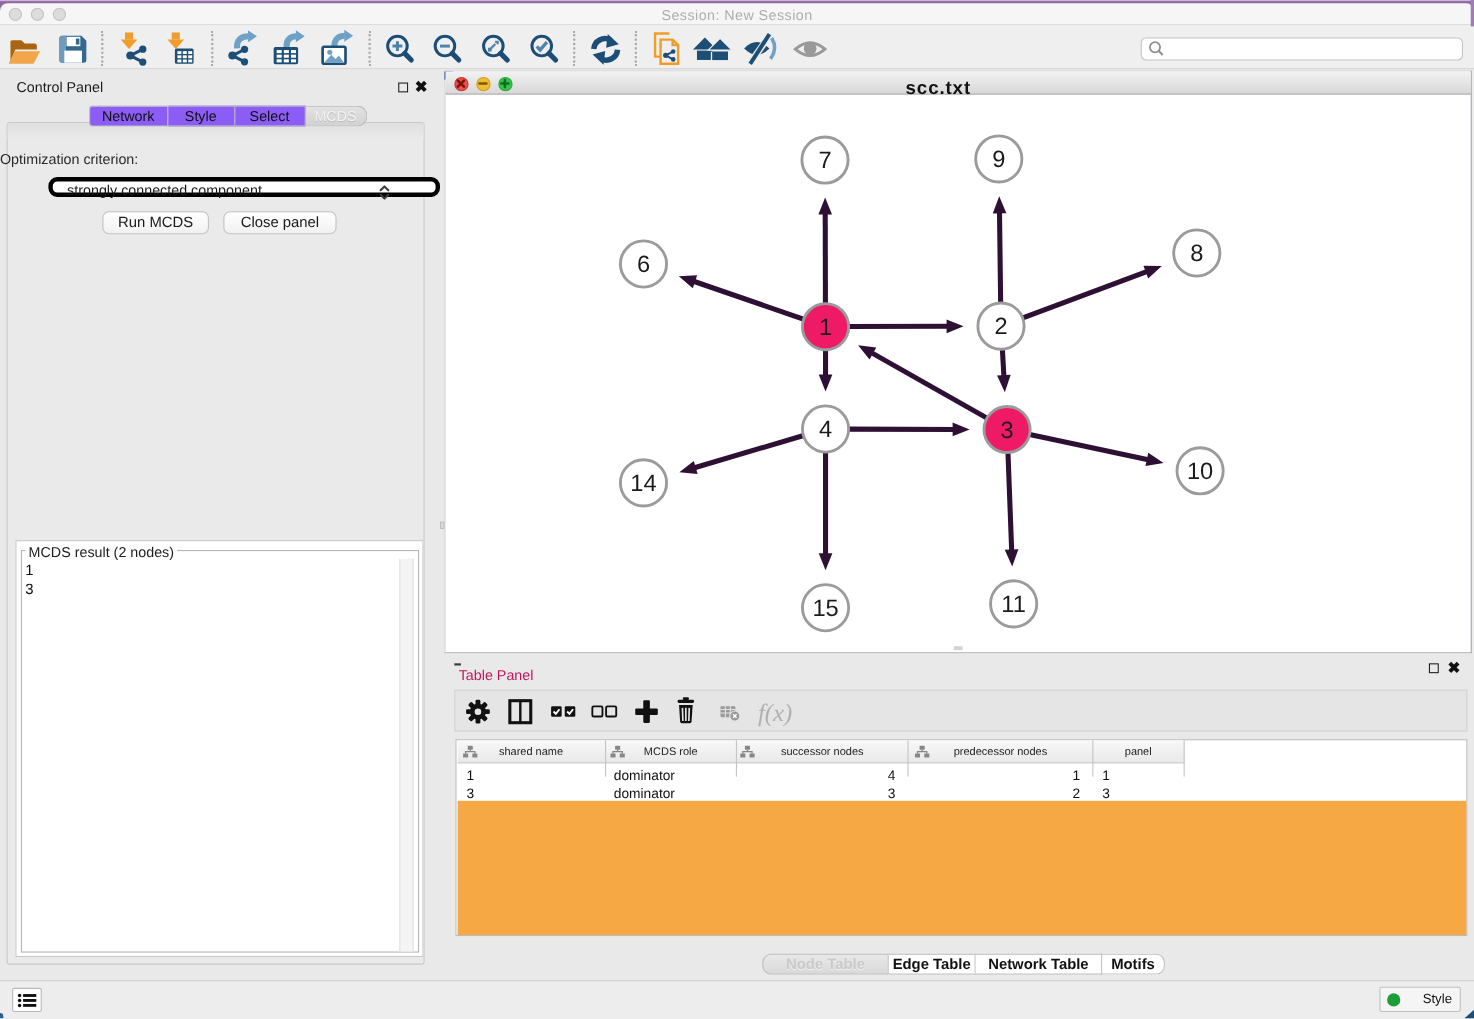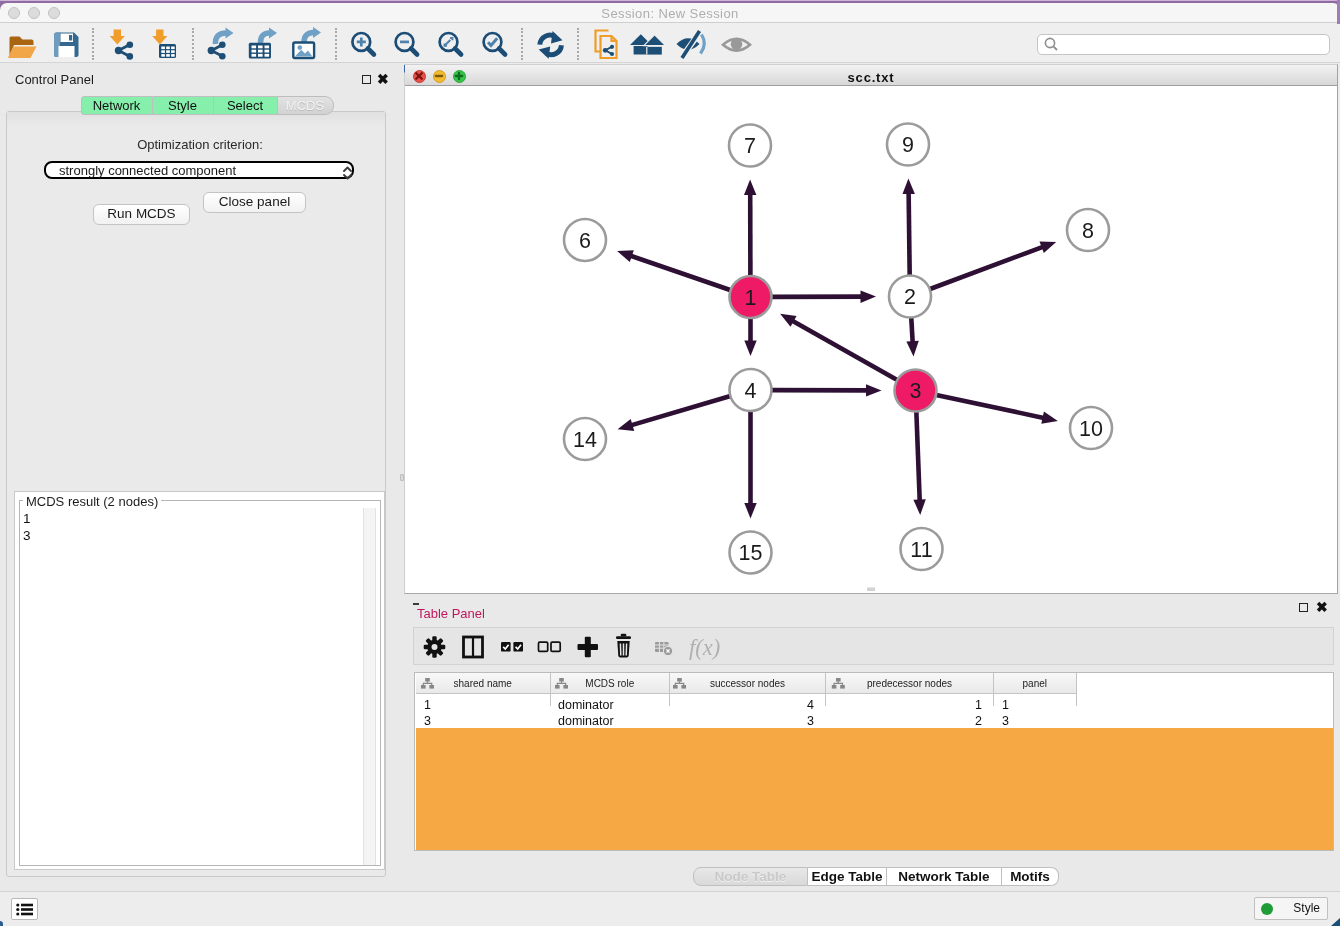--- a/index.html
+++ b/index.html
@@ -15,35 +15,35 @@
 .vsep{position:absolute;top:28px;height:32px;width:0;border-left:2px dotted #a9a9a9}
 #search{left:1037px;top:33.5px;width:293px;height:21px;background:#fff;border:1px solid #c4c4c4;border-radius:5px}
 
 #cpanel{left:0;top:63px;width:405px;height:828px;background:#e9e9e9}
 #cptitle{left:15px;top:72px;font-size:13px;color:#1c1c1c}
 #cpfloat{left:362px;top:75px;width:9px;height:9px;border:1.6px solid #222}
 #cpclose{left:377px;top:70.5px;font-size:14px;font-weight:700;color:#111}
 #tabpane{left:6px;top:111px;width:380px;height:766px;background:#eaeaea;border:1px solid #c9c9c9;border-radius:3px}
 #tabband{left:7px;top:112px;width:378px;height:15px;background:linear-gradient(#e0e0e0,#eaeaea)}
 #toptabs{left:80.5px;top:96px;height:19px;display:flex}
-.tab{height:19px;border:1px solid #bfbfbf;border-left:none;background:#86efac;font-size:13px;color:#111;display:flex;align-items:center;justify-content:center}
+.tab{height:19px;border:1px solid #bfbfbf;border-left:none;background:#8b5cf6;font-size:13px;color:#111;display:flex;align-items:center;justify-content:center}
 .tab.first{border-left:1px solid #bfbfbf;border-radius:3px 0 0 3px}
 .tab.sel{background:linear-gradient(#e2e2e2,#d2d2d2);color:#f3f3f3;text-shadow:0 1px 0 #bbb;border-radius:0 9px 9px 0;border-color:#bdbdbd}
-#optlabel{left:0;top:137px;width:400px;text-align:center;font-size:13px;color:#2a2a2a}
-#dropdown{left:44px;top:161px;width:310px;height:18px;background:#fff;border:2px solid #000000;border-radius:8px;font-size:13px;color:#1a1a1a;line-height:16px;padding-left:13px}
+#optlabel{left:0;top:137px;width:400px;text-align:left;font-size:13px;color:#2a2a2a}
+#dropdown{left:44px;top:161px;width:356px;height:18px;background:#fff;border:4px solid #000000;border-radius:8px;font-size:13px;color:#1a1a1a;line-height:16px;padding-left:13px}
 .btn{position:absolute;height:20.5px;background:linear-gradient(#ffffff,#f1f1f1);border:1px solid #c4c4c4;border-radius:6px;font-size:13.5px;color:#1a1a1a;text-align:center;line-height:18.5px}
 
 #gbouter{left:14px;top:491px;width:371px;height:379px;background:#fff;border:1px solid #c9c9c9}
 #gbox{left:19px;top:500px;width:362px;height:366px;border:1px solid #b5b5b5;background:#fff}
 #gblabel{left:23px;top:494px;background:#fff;padding:0 3px;font-size:13px;color:#1c1c1c}
 #gbscroll{left:363px;top:508px;width:13px;height:357px;background:#f4f4f4;border-left:1px solid #e2e2e2;border-right:1px solid #e2e2e2}
 
 #netwin{left:404px;top:63.5px;width:934px;height:530px;border:1px solid #cfcfcf;border-bottom-color:#a8a8a8;border-right-color:#97a4b4;background:#fff}
 #nettitle{left:405px;top:64.5px;width:932px;height:21.5px;background:linear-gradient(#f2f2f2,#d8d8d8);border-bottom:1px solid #9e9e9e}
-#scctitle{left:405px;top:69.5px;width:932px;text-align:center;font-size:13px;font-weight:600;letter-spacing:0.8px;color:#111}
+#scctitle{left:387px;top:69.5px;width:932px;text-align:center;font-size:17px;font-weight:600;letter-spacing:0.8px;color:#111}
 .mac{position:absolute;top:69.5px;width:13px;height:13px;border-radius:50%}
 #bluewedge{left:404px;top:64.5px}
 
 #tpanel{left:404px;top:594px;width:936px;height:297px;background:#e9e9e9}
 #tptitle{left:417px;top:606px;font-size:13px;color:#be185d}
 #tpfloat{left:1299px;top:603px;width:9px;height:9px;border:1.6px solid #222}
 #tpclose{left:1316px;top:598.5px;font-size:14px;font-weight:700;color:#111}
 #ttoolbar{left:413px;top:627px;width:921px;height:38px;background:#e5e5e5;border:1px solid #d2d2d2}
 #twhite{left:414px;top:672px;width:920px;height:179px;background:#fff;border:1px solid #bbb}
 #thead{left:416px;top:673px;width:661px;height:21px;background:linear-gradient(#f8f8f8,#e9e9e9);border-bottom:1px solid #c4c4c4}
@@ -210,21 +210,21 @@
 <div class="tab" style="width:61px">Style</div>
 <div class="tab" style="width:64px">Select</div>
 <div class="tab sel" style="width:56px">MCDS</div>
 </div>
 <div class="abs" id="optlabel">Optimization criterion:</div>
 <div class="abs" id="dropdown">strongly connected component
 <svg style="left:296px;top:2.5px" width="11" height="14" viewBox="0 0 11 14">
       <path d="M2 5 L5.5 1.5 L9 5 M2 9 L5.5 12.5 L9 9" fill="none" stroke="#3d3d3d" stroke-width="1.9" stroke-linecap="round" stroke-linejoin="round"></path>
     </svg>
 </div>
-<div class="btn" style="left:93px;top:204px;width:97px">Run MCDS</div>
+<div class="btn" style="left:93px;top:192px;width:97px">Run MCDS</div>
 <div class="btn" style="left:203px;top:192px;width:103px">Close panel</div>
 <div class="abs" id="gbouter"></div>
 <div class="abs" id="gbox"></div>
 <div class="abs" id="gblabel">MCDS result (2 nodes)</div>
 <div class="abs" id="gbscroll"></div>
 <div class="abs" style="left:23px;top:511px;font-size:13.5px;color:#111">1</div>
 <div class="abs" style="left:23px;top:528px;font-size:13.5px;color:#111">3</div>
 
 <div class="abs" id="netwin"></div>
 <div class="abs" style="left:1336.5px;top:0;width:3.5px;height:24px;background:#9d7fb3"></div>

